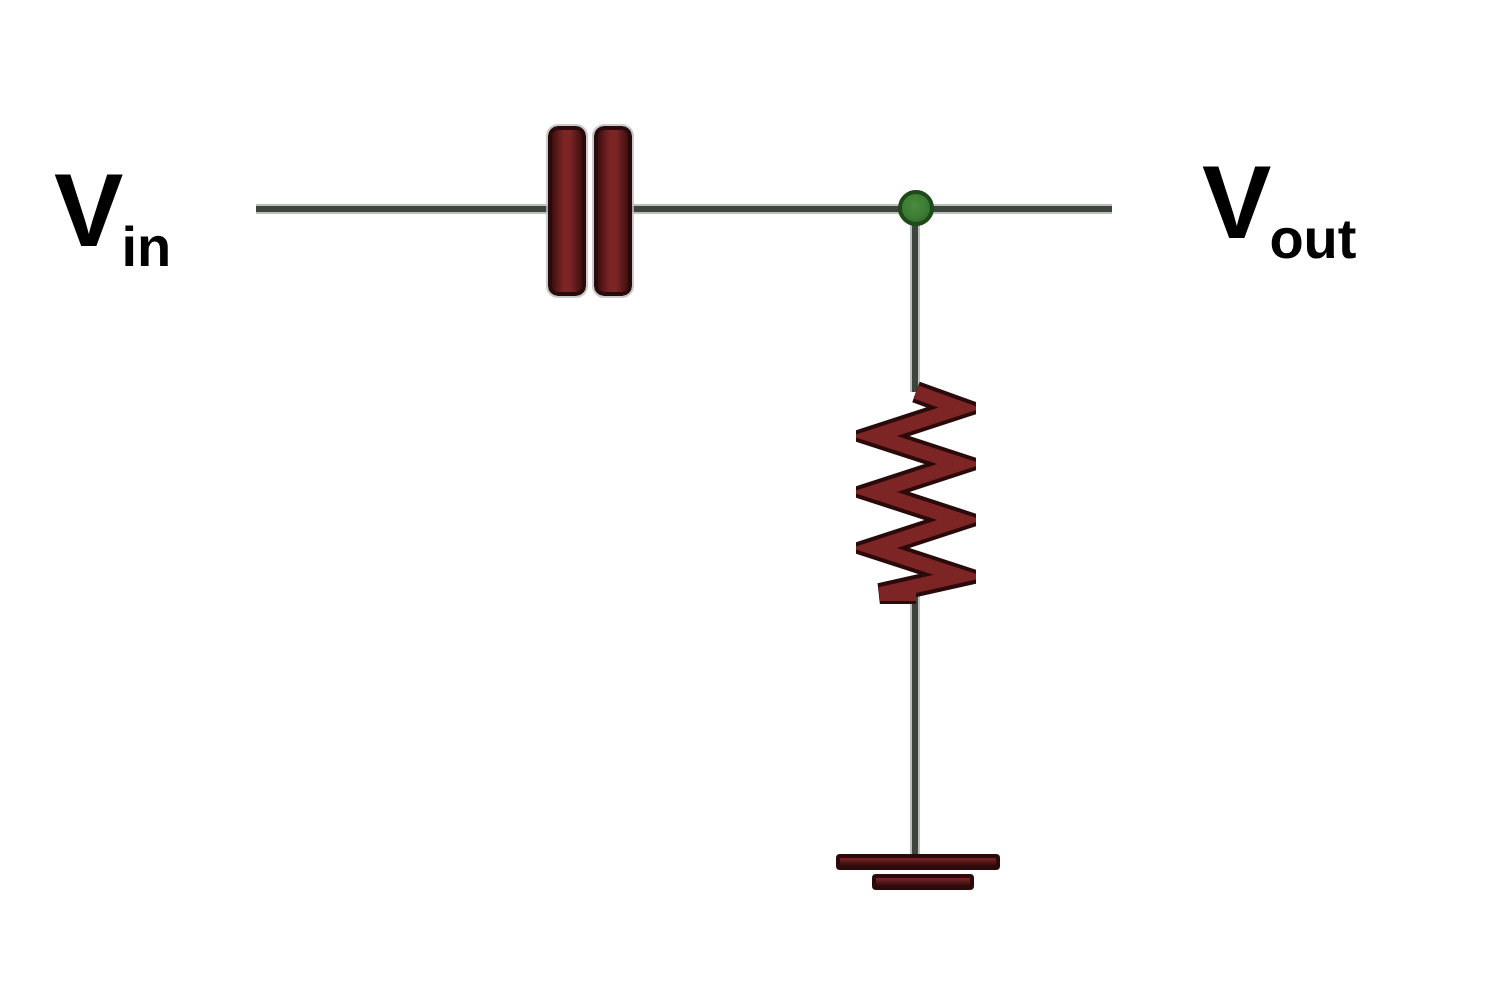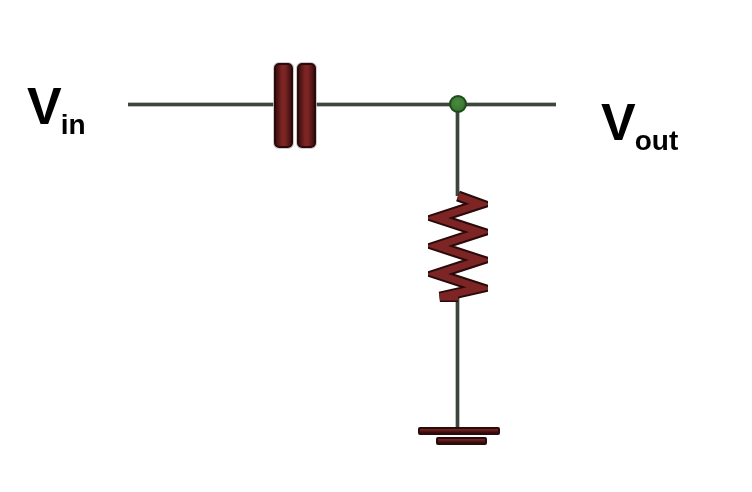--- a/index.html
+++ b/index.html
@@ -96,21 +96,21 @@
     line-height: 1;
     white-space: nowrap;
     letter-spacing: -1px;
   }
   .vlabel .sub {
     font-size: 28px;
     vertical-align: -10px;
     letter-spacing: 0;
   }
   #vin-label  { left: 27px;  top: 80px; }
-  #vout-label { left: 601px; top: 96px; text-align: center; }
+  #vout-label { left: 601px; top: 76px; text-align: center; }
 </style>
 </head>
 <body>
 
 <div class="canvas">
 
   <div class="vlabel" id="vin-label"><span>V</span><span class="sub">in</span></div>
 
   <div class="wire-h" id="wire-in"></div>
   <div class="wire-h" id="wire-out"></div>

